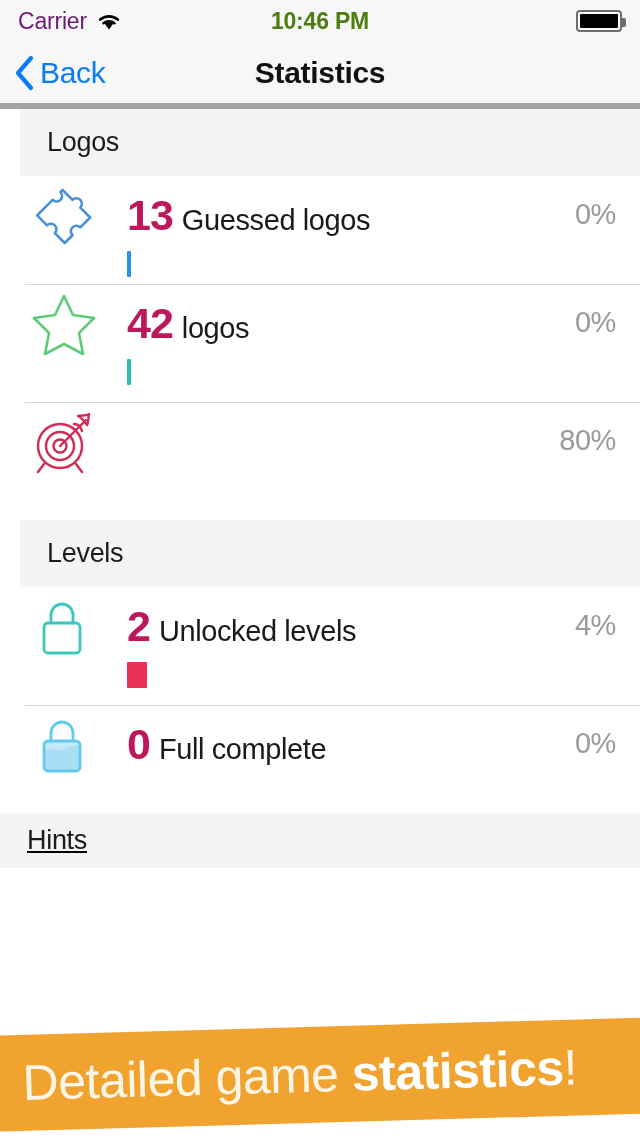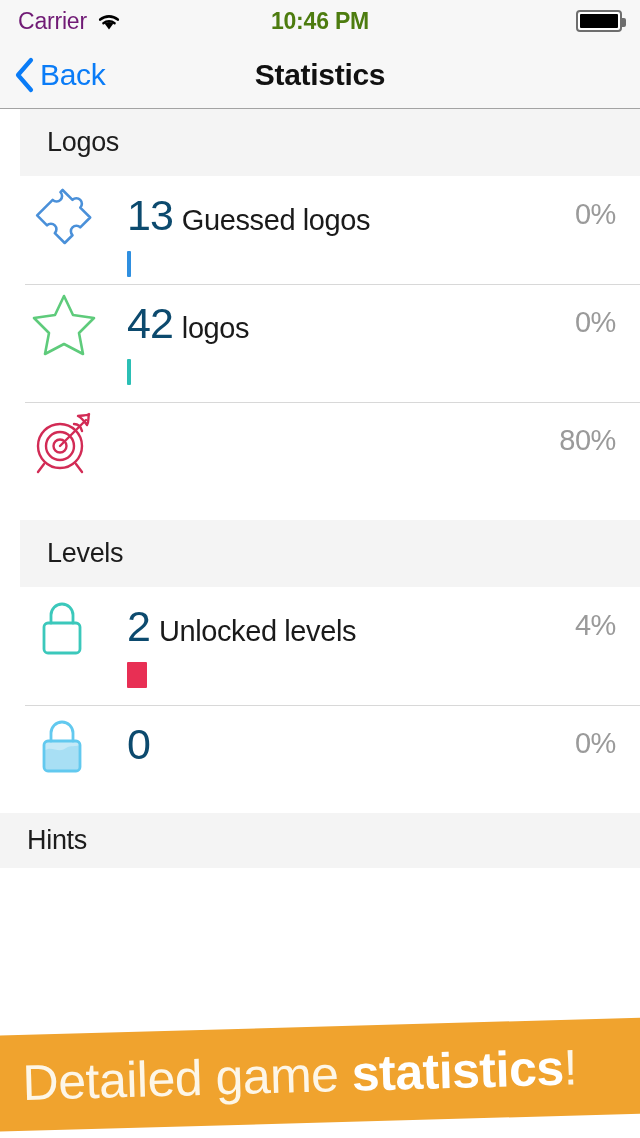--- a/index.html
+++ b/index.html
@@ -31,21 +31,21 @@
   }
   .battery::after{
     content:""; position:absolute; right:-6px; top:6px;
     width:4px; height:9px; background:#6e6e6e; border-radius:0 2px 2px 0;
   }
   .battery i{ display:block; width:100%; height:100%; background:#000; border-radius:1px; }
 
   
   .navbar{
     position:relative; height:67px; background:#f7f7f7;
-    border-bottom:1px solid #a3a3a3;
+    border-bottom:6px solid #a3a3a3;
     display:flex; align-items:center; padding:0 14px;
   }
   .backbtn{ display:flex; align-items:center; gap:4px; cursor:pointer; }
   .chev{ display:block; }
   .back-label{ font-size:30px; color:#0a7cf7; letter-spacing:-0.3px; }
   .nav-title{
     position:absolute; left:0; right:0; text-align:center;
     font-size:30px; font-weight:bold; color:#111; letter-spacing:-0.3px;
     pointer-events:none;
   }
@@ -68,21 +68,21 @@
     content:""; position:absolute; left:25px; right:0; top:0; height:1px;
     background:#d8d8d8;
   }
   .row-icon{
     width:127px; min-width:127px; display:flex; align-items:center;
     justify-content:center;
   }
   .row-body{ flex:1; padding-top:18px; }
   .row-line{ display:flex; align-items:baseline; }
   .row-value{
-    font-size:43px; font-weight:normal; color:#0c4a6e; letter-spacing:-1px;
+    font-size:43px; font-weight:bold; color:#be185d; letter-spacing:-1px;
     line-height:1;
   }
   .row-label{
     font-size:29px; color:#1a1a1a; letter-spacing:-0.4px; margin-left:9px;
     line-height:1;
   }
   .row-pct{
     position:absolute; right:24px; top:22px;
     font-size:29px; color:#9a9a9a; letter-spacing:-0.4px;
   }
@@ -94,20 +94,21 @@
 
   
   .row-h1{ height:108px; }
   .row-h2{ height:118px; }
   .row-h3{ height:100px; }
 
   
   .hints-header{
     height:55px; background:#f4f4f4; display:flex; align-items:center;
     padding-left:27px;
+    text-decoration:underline;
   }
   .hints-header span{ font-size:27px; color:#1c1c1c; letter-spacing:-0.3px; }
 
   
   .banner{
     position:absolute; left:-14px; bottom:6px; width:672px; height:96px;
     background:#F0A32E; transform:rotate(-1.6deg); transform-origin:left bottom;
     display:flex; align-items:center; padding-left:38px;
     overflow:hidden;
   }
@@ -250,20 +251,21 @@
           <path d="M18 46 c8 -6 14 3 22 -3 c5 -3 9 -1 14 -3 V66 H18 Z" fill="#a8dff4" clip-path="url(#lockclip)"></path>
           <g fill="none" stroke="#62c9ef" stroke-width="2.8" stroke-linecap="round" stroke-linejoin="round">
             <rect x="18" y="36" width="36" height="30" rx="4"></rect>
             <path d="M25 36 V28 a11 11 0 0 1 22 0 v8"></path>
           </g>
         </svg>
       </div>
       <div class="row-body">
         <div class="row-line">
           <span class="row-value">0</span>
+          <span class="row-label">Full complete</span>
         </div>
       </div>
       <div class="row-pct">0%</div>
     </div>
   </div>
 
   <div class="hints-header">
     <span>Hints</span>
   </div>
 

